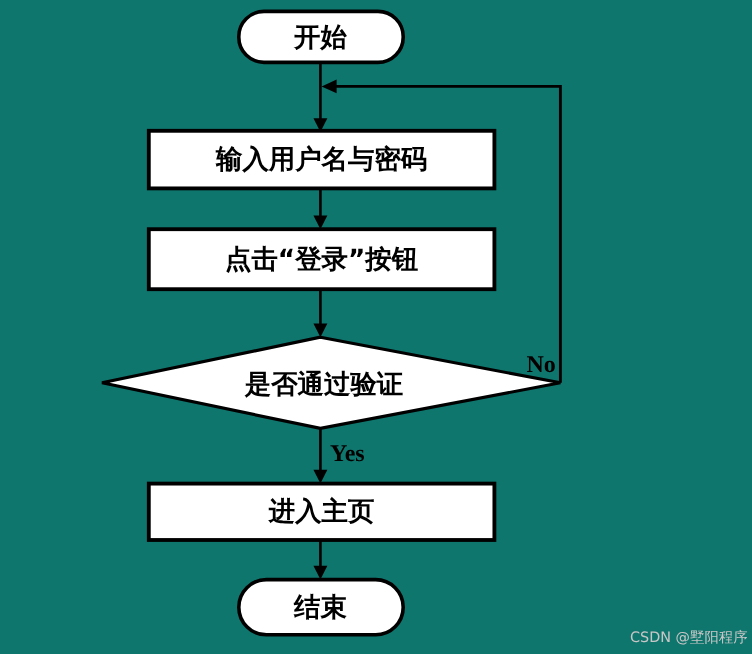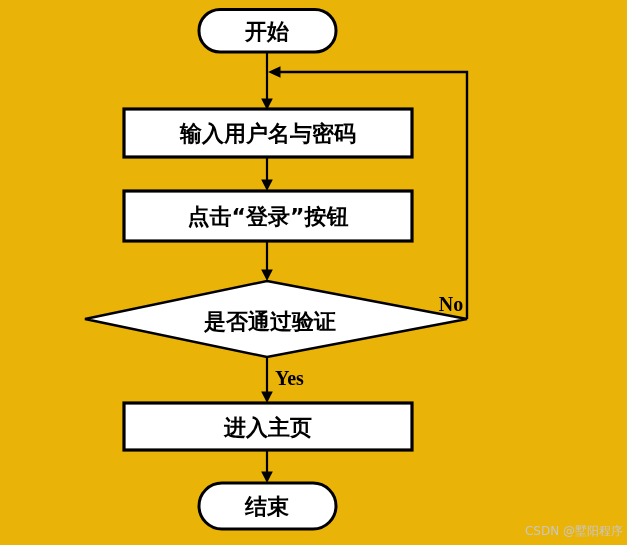--- a/index.html
+++ b/index.html
@@ -4,21 +4,21 @@
 <style>
   html, body {
     margin: 0;
     padding: 0;
     background: #ffffff;
   }
   .page {
     position: relative;
     width: 627px;
     height: 545px;
-    background: #eab308;
+    background: #0f766e;
     overflow: hidden;
     font-family: "DejaVu Sans", sans-serif;
   }
   svg text.cn {
     font-family: "DejaVu Sans", "Liberation Sans", sans-serif;
     font-weight: bold;
     font-size: 22px;
   }
   svg text.latin {
     font-family: "Liberation Serif", "DejaVu Serif", serif;

